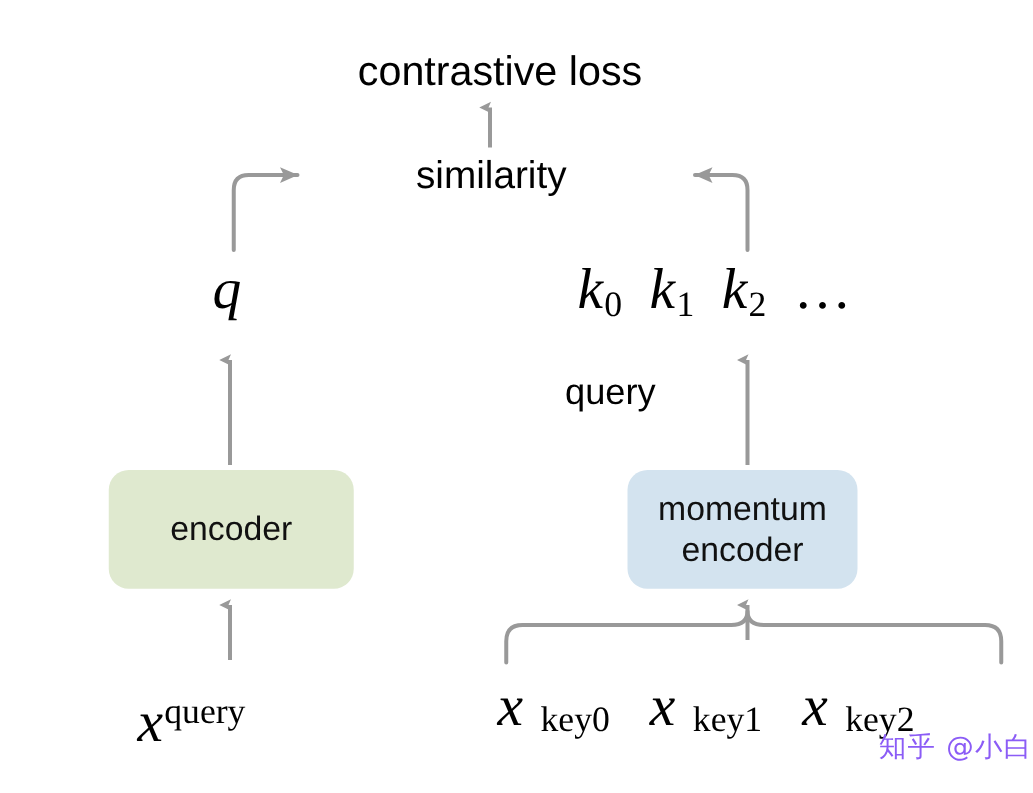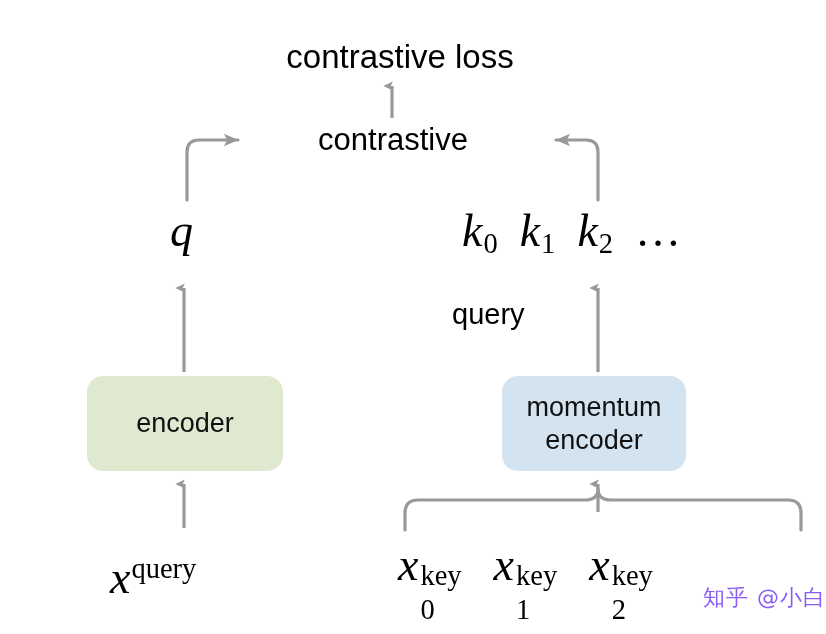--- a/index.html
+++ b/index.html
@@ -99,29 +99,29 @@
   }
   #x-key-row .xitem {
     display: inline-flex;
     align-items: baseline;
     margin-right: 32px;
     position: relative;
   }
   #x-key-row .xitem:last-child { margin-right: 0; }
   .subsup {
     display: inline-flex;
-    flex-direction: column;
+    flex-direction: row;
     align-items: flex-start;
     font-size: 0.62em;
     font-style: normal;
     font-family: "Liberation Serif", "DejaVu Serif", serif;
     line-height: 1;
     position: relative;
     top: 0.18em;
-    margin-left: 2px;
+    margin-left: 14px;
     justify-content: center;
   }
   .subsup .s-up { margin-bottom: 0.18em; }
   .subsup .s-dn { margin-left: 0px; }
 
   
   .enc-box {
     position: absolute;
     border-radius: 16px;
     display: flex;
@@ -215,21 +215,21 @@
                Q598 500 598 489
                Q598 500 611 500
                L788 500
                Q801 500 801 513
                L801 530" stroke="#999999" stroke-width="3.2" fill="none" stroke-linecap="round" stroke-linejoin="round"></path>
     </g>
   </svg>
 
   <div class="lbl sans" id="contrastive-loss">contrastive loss</div>
 
-  <div class="lbl sans" id="similarity">contrastive</div>
+  <div class="lbl sans" id="similarity">similarity</div>
 
   <div class="lbl sans" id="queue-label">query</div>
 
   <div class="lbl mi" id="q-symbol">q</div>
 
   <div class="lbl" id="k-row">
     <span class="kitem">
       <span class="mi">k</span>
         <span class="sub">0</span>
     </span>

